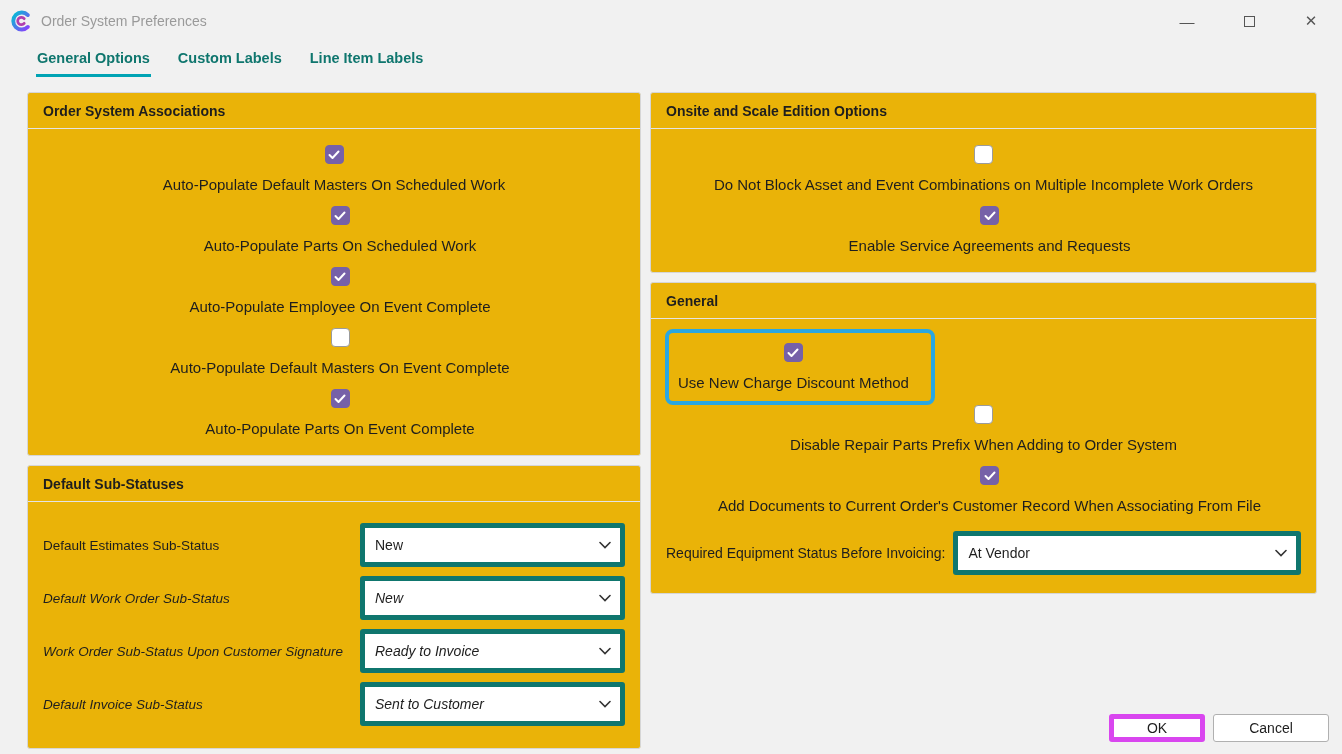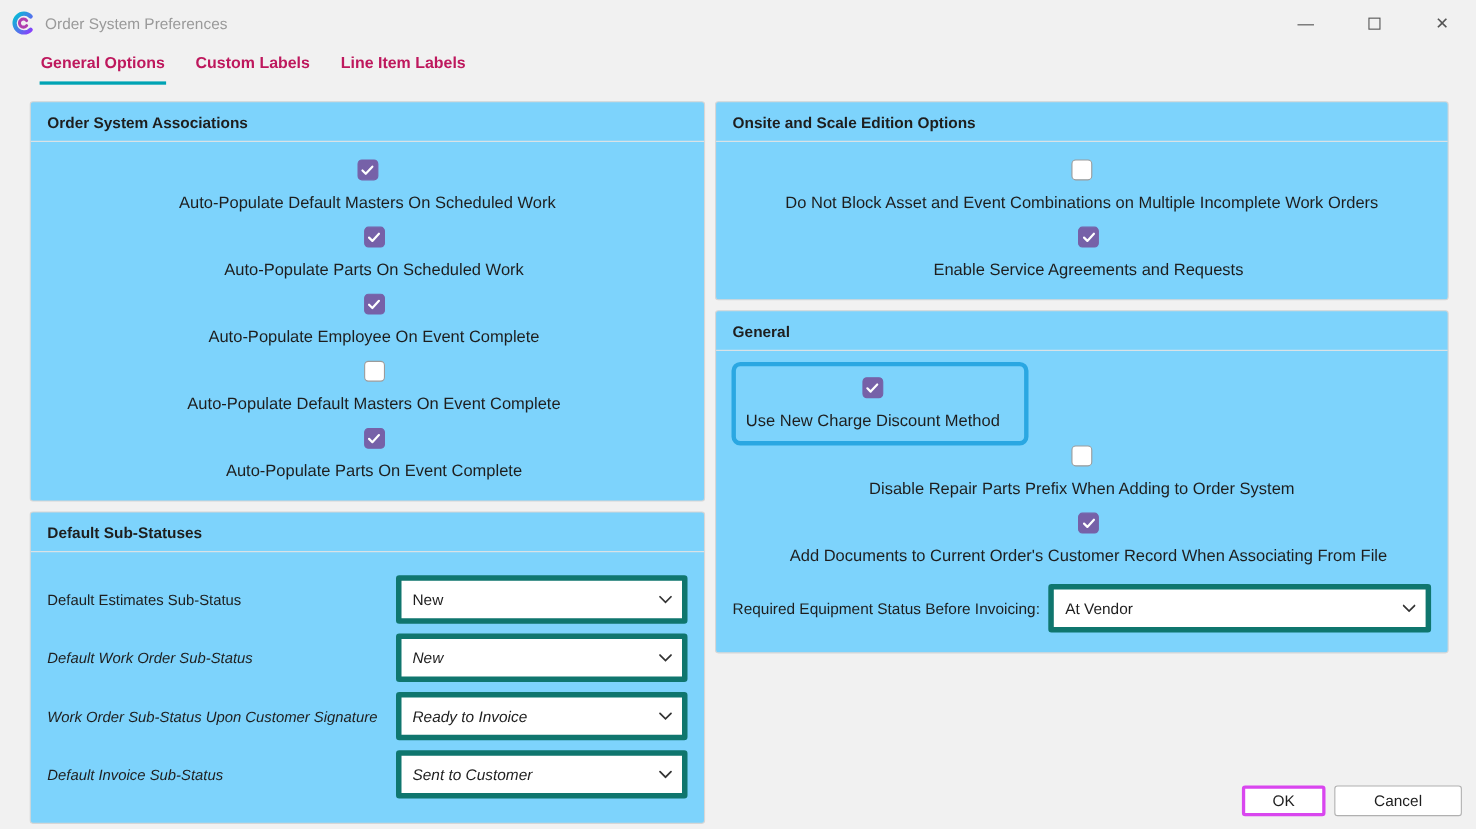--- a/index.html
+++ b/index.html
@@ -16,30 +16,30 @@
   .titlebar-title { margin-left:9px; font-size:14px; color:#9a9a9a; }
   .win-controls { margin-left:auto; display:flex; align-items:center; height:100%; }
   .win-btn {
     width:62px; height:100%; display:flex; align-items:center; justify-content:center;
     color:#555; font-size:15px; cursor:default;
   }
   .win-btn .maxbox { width:11px; height:11px; border:1.2px solid #555; }
 
   
   .tabs { display:flex; gap:26px; padding:2px 36px 0 36px; }
-  .tab { font-size:14.5px; font-weight:bold; color:#be185d; padding:6px 1px 8px 1px; border-bottom:3px solid transparent; }
+  .tab { font-size:14.5px; font-weight:bold; color:#0f766e; padding:6px 1px 8px 1px; border-bottom:3px solid transparent; }
   .tab.active { border-bottom-color:#00a3b4; }
 
   
   .content { display:flex; gap:9px; padding:15px 25px 0 27px; align-items:flex-start; }
   .col-left { width:614px; flex:none; }
   .col-right { flex:1; }
 
   .group {
-    background:#7dd3fc; border:1px solid #d6d6d6; border-radius:3px; margin-bottom:9px;
+    background:#eab308; border:1px solid #d6d6d6; border-radius:3px; margin-bottom:9px;
   }
   .group-header {
     font-weight:bold; font-size:14px; padding:10px 15px 9px 15px;
     border-bottom:1px solid #e4e4e4;
   }
   .group-body { padding:16px 15px 18px 15px; }
 
   
   .check-row { display:flex; align-items:center; gap:12px; min-height:20px;flex-direction:column; }
   .check-row + .check-row { margin-top:13px;padding-left:12px; }
@@ -76,21 +76,21 @@
   .equip-row .select { flex:1; width:auto; }
 
   
   .footer { position:absolute; right:13px; bottom:12px; display:flex; gap:8px; }
   .btn {
     height:28px; background:#fff; font-size:14px; color:#1e1e1e;
     display:flex; align-items:center; justify-content:center;
     border-radius:3px; font-family:"Liberation Sans", sans-serif;
   }
   .btn::first-letter { text-decoration:underline; }
-  .btn-ok { width:76px; border:3px solid #d946ef; }
+  .btn-ok { width:96px; border:5px solid #d946ef; }
   .btn-cancel { width:116px; border:1px solid #b0b0b0; }
 </style>
 </head>
 <body>
 
 <div class="titlebar">
   <svg class="app-logo" viewBox="0 0 24 24">
     <defs>
       <linearGradient id="lg1" x1="0" y1="0" x2="1" y2="1">
         <stop offset="0" stop-color="#00c2d4"></stop>

